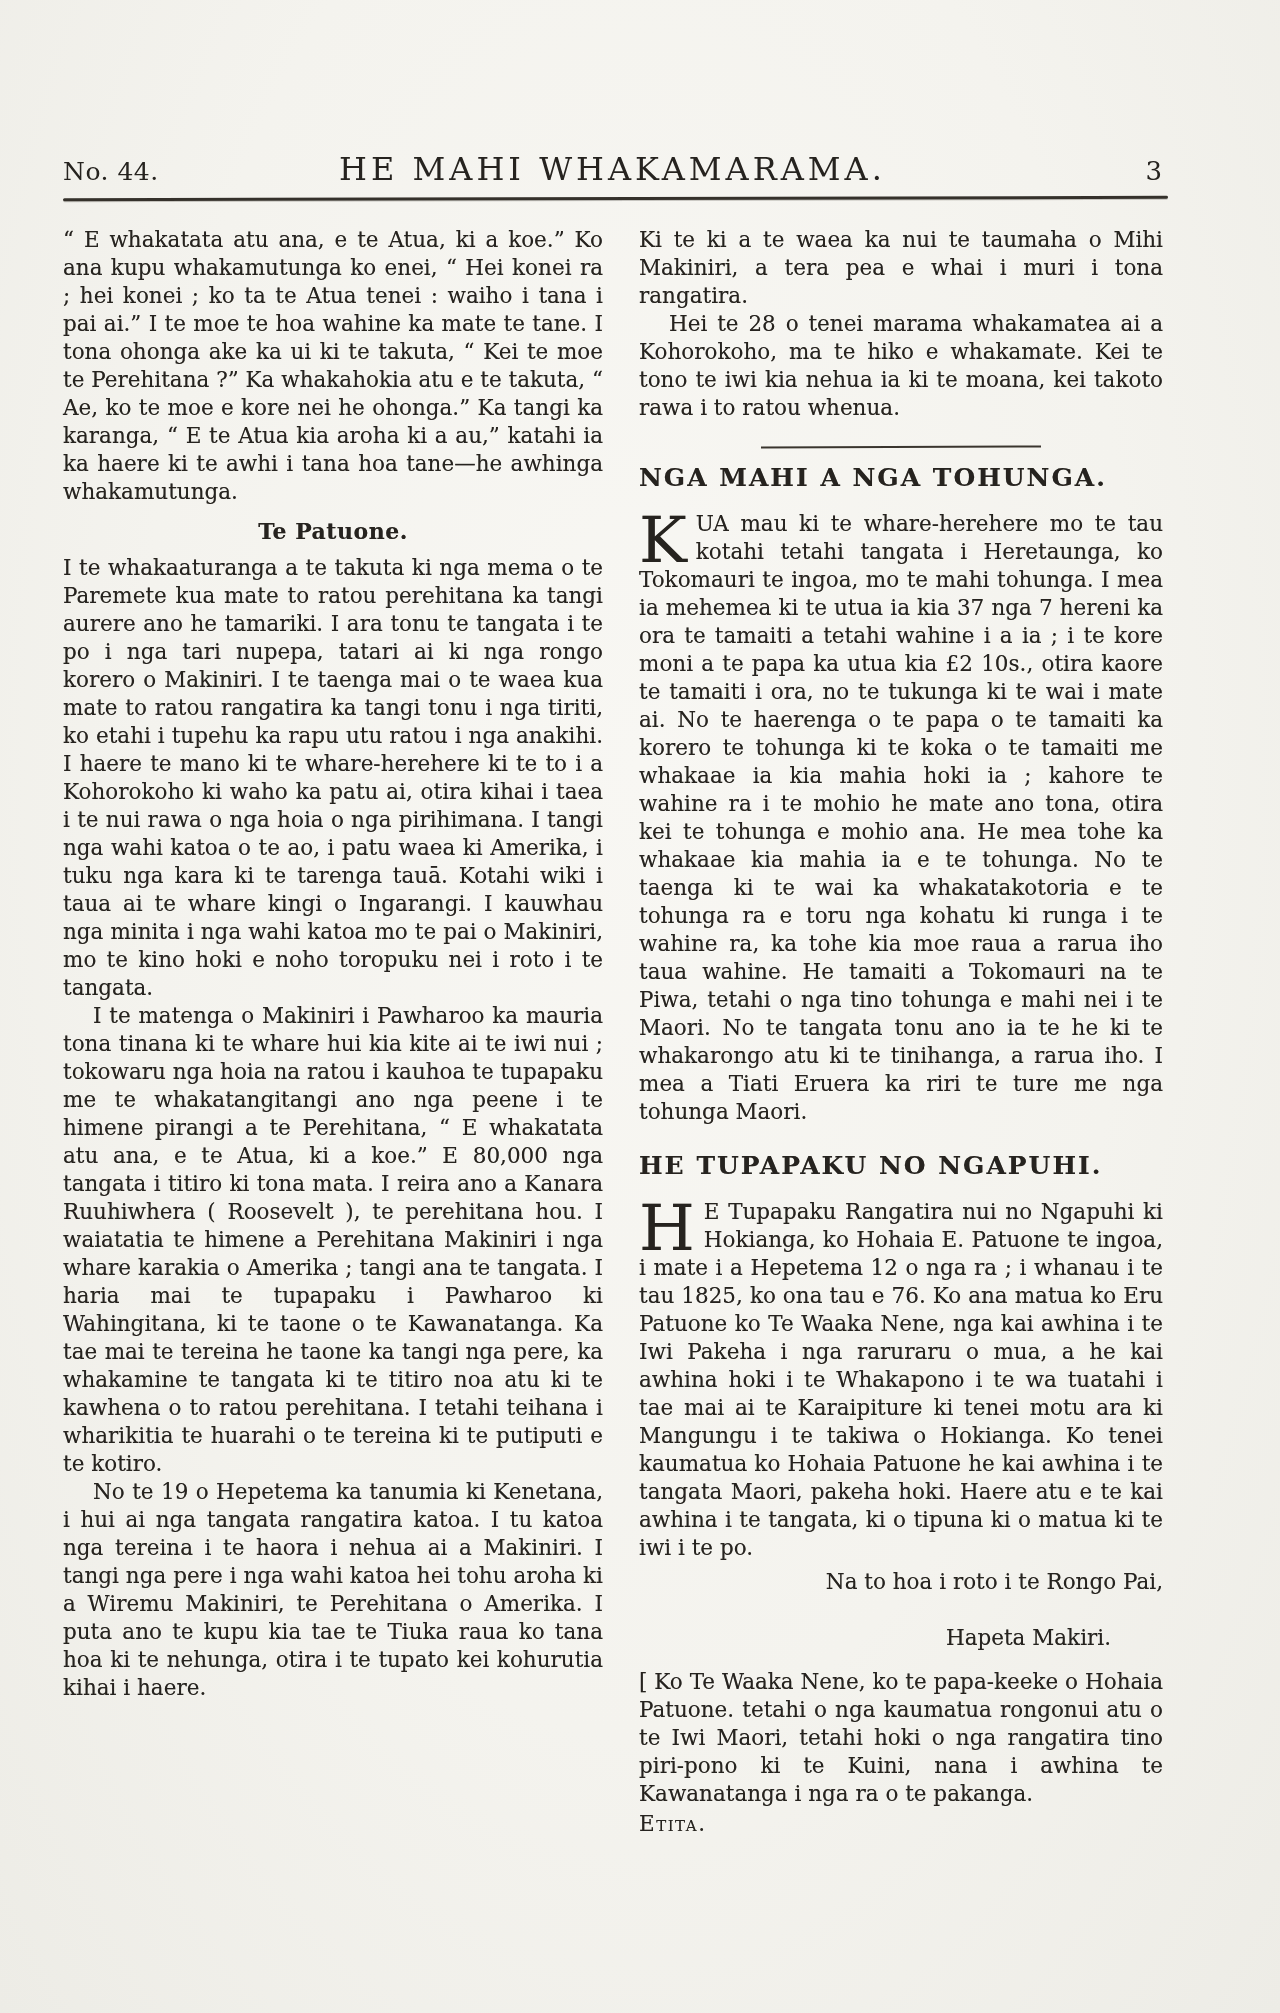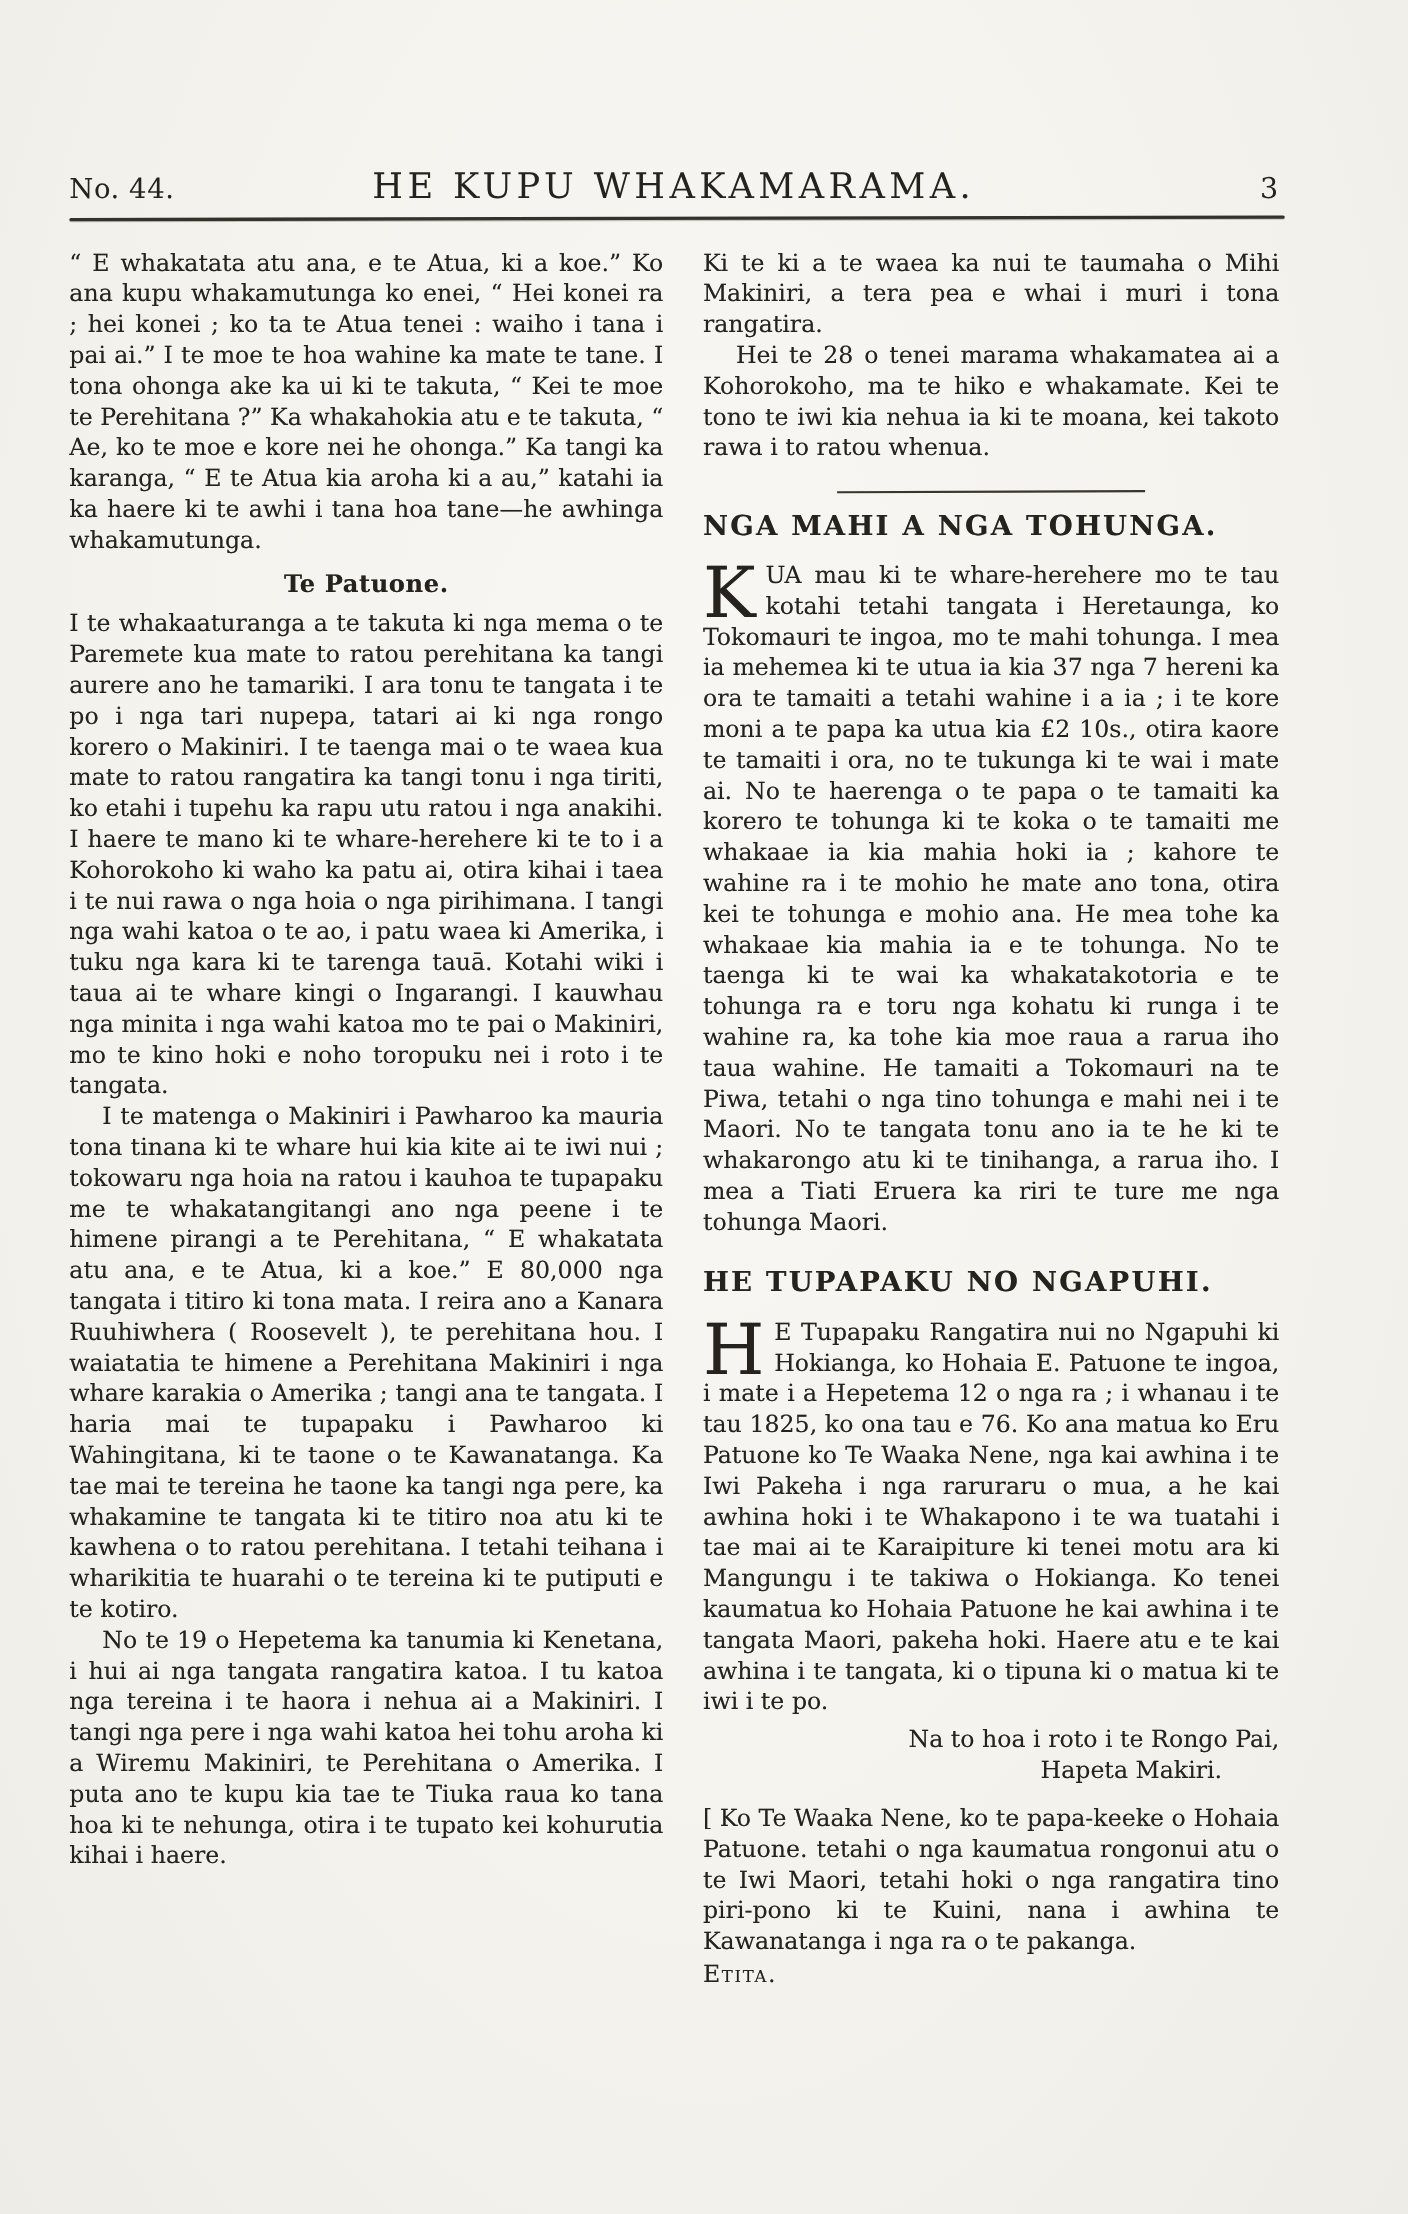--- a/index.html
+++ b/index.html
@@ -51,33 +51,33 @@
     font-size:25px;font-weight:700;text-align:left;
     letter-spacing:2px;margin:16px 0 18px;white-space:nowrap;
   }
   .bighead.second{margin-top:26px;}
   .dropcap{
     float:left;
     font-size:64px;line-height:50px;
     padding:5px 9px 0 0;
   }
   .sig1{text-indent:0;padding-left:118px;margin-top:6px;text-align:right;}
-  .sig2{text-indent:0;text-align:right;padding-right:52px;}
+  .sig2{text-indent:0;text-align:right;padding-right:52px;margin-top:28px;}
   .note{margin-top:16px;}
   .etita{text-indent:0;margin-top:2px;text-align:left;}
   .smallcaps{font-variant:small-caps;letter-spacing:1.5px;}
 </style>
 </head>
 <body>
 
 <div class="page">
 
   <header>
     <span class="issue">No. 44.</span>
-    <h1 class="masthead">HE KUPU WHAKAMARAMA.</h1>
+    <h1 class="masthead">HE MAHI WHAKAMARAMA.</h1>
     <span class="pagenum">3</span>
   </header>
 
   <div class="header-rule"></div>
 
   <main class="columns">
 
     <section class="col">
       <p class="noindent">“ E whakatata atu ana, e te Atua, ki a koe.” Ko ana kupu whakamutunga ko enei, “ Hei konei ra ; hei konei ; ko ta te Atua tenei : waiho i tana i pai ai.”  I te moe te hoa wahine ka mate te tane.  I tona ohonga ake ka ui ki te takuta, “ Kei te moe te Perehitana ?”  Ka whakahokia atu e te takuta, “ Ae, ko te moe e kore nei he ohonga.”  Ka tangi ka karanga, “ E te Atua kia aroha ki a au,” katahi ia ka haere ki te awhi i tana hoa tane—he awhinga whakamutunga.</p>
       <h2 class="subhead">Te Patuone.</h2>

